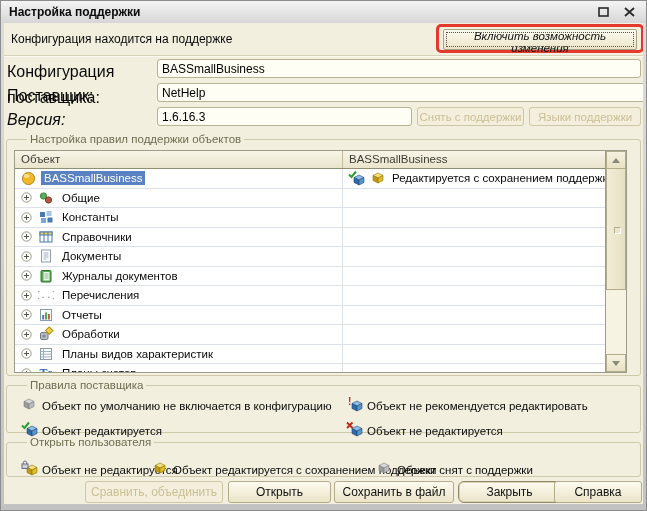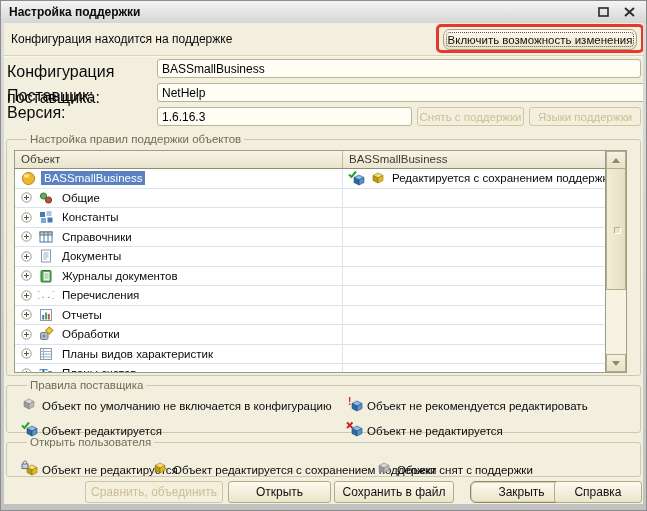--- a/index.html
+++ b/index.html
@@ -38,22 +38,22 @@
     position: absolute; left: 432px; top: 1px;
     border: 3px solid #e5392e; border-radius: 5px;
     padding: 2px 4px;
     width: 208px; height: 29px;
   }
   .enable-btn {
     width: 194px; height: 21px;
     font-family: "Liberation Sans", sans-serif;
     font-size: 11.5px; color: #111;
     background: linear-gradient(180deg,#fdfbf0,#ebe4c9);
-    border: 1px solid #a8a183; border-radius: 7px;
-    outline: 1px dotted #555; outline-offset: -4px;
+    border: 1px solid #a8a183; border-radius: 2px;
+    outline: 1px dotted #555; outline-offset: -4px; font-style: italic;
   }
 
   .separator { position: absolute; left: 0; right: 0; top: 32px; height: 2px;
     border-top: 1px solid #d9d3bc; border-bottom: 1px solid #fbf9ef; }
 
   .field-label { position: absolute; width: 148px; text-align: left; font-size: 16px; line-height: 26px; }
   .field-input {
     position: absolute; height: 19px;
     background: #fffef4; border: 1px solid #b9b293; border-radius: 3px;
     font-family: "Liberation Sans", sans-serif; font-size: 12px; color: #000;
@@ -158,21 +158,21 @@
     </div>
 
     <div class="separator"></div>
 
     <span class="field-label" style="left:3px; top:36px;">Конфигурация поставщика:</span>
     <input class="field-input" style="left: 153px; top: 36px; width: 484px;" readonly="" value="BASSmallBusiness">
 
     <span class="field-label" style="left:3px; top:60px;">Поставщик:</span>
     <input class="field-input" style="left: 153px; top: 60px; width: 579px;" readonly="" value="NetHelp">
 
-    <span class="field-label" style="left:3px; top:77px;">Версия:</span>
+    <span class="field-label" style="left:3px; top:84px;font-style:italic;">Версия:</span>
     <input class="field-input" style="left: 153px; top: 84px; width: 255px;" readonly="" value="1.6.16.3">
     <button class="beige-btn" style="left:413px; top:84px; width:107px;" disabled="">Снять с поддержки</button>
     <button class="beige-btn" style="left:525px; top:84px; width:112px;" disabled="">Языки поддержки</button>
 
     <fieldset style="left:2px; top:110px; width:635px; height:243px;">
       <legend>Настройка правил поддержки объектов</legend>
     </fieldset>
 
     <div class="table">
       <div class="thead">
@@ -510,17 +510,17 @@
             </span>
             <span class="lbl">Объект снят с поддержки</span>
           </span>
         </div>
     </fieldset>
 
     <div id="footer-btns">
         <button class="footer-btn" disabled="" style="left: 81px; width: 138px;">Сравнить, объединить</button>
         <button class="footer-btn" style="left: 224px; width: 103px;">Открыть</button>
         <button class="footer-btn" style="left: 330px; width: 120px;">Сохранить в файл</button>
-        <button class="footer-btn default" style="left: 466px; width: 103px; border-radius: 6px;">Закрыть</button>
+        <button class="footer-btn default" style="left: 454px; width: 103px; border-radius: 6px;">Закрыть</button>
         <button class="footer-btn" style="left: 550px; width: 88px;">Справка</button>
       </div>
   </div>
 </div>
 
 </body></html>

